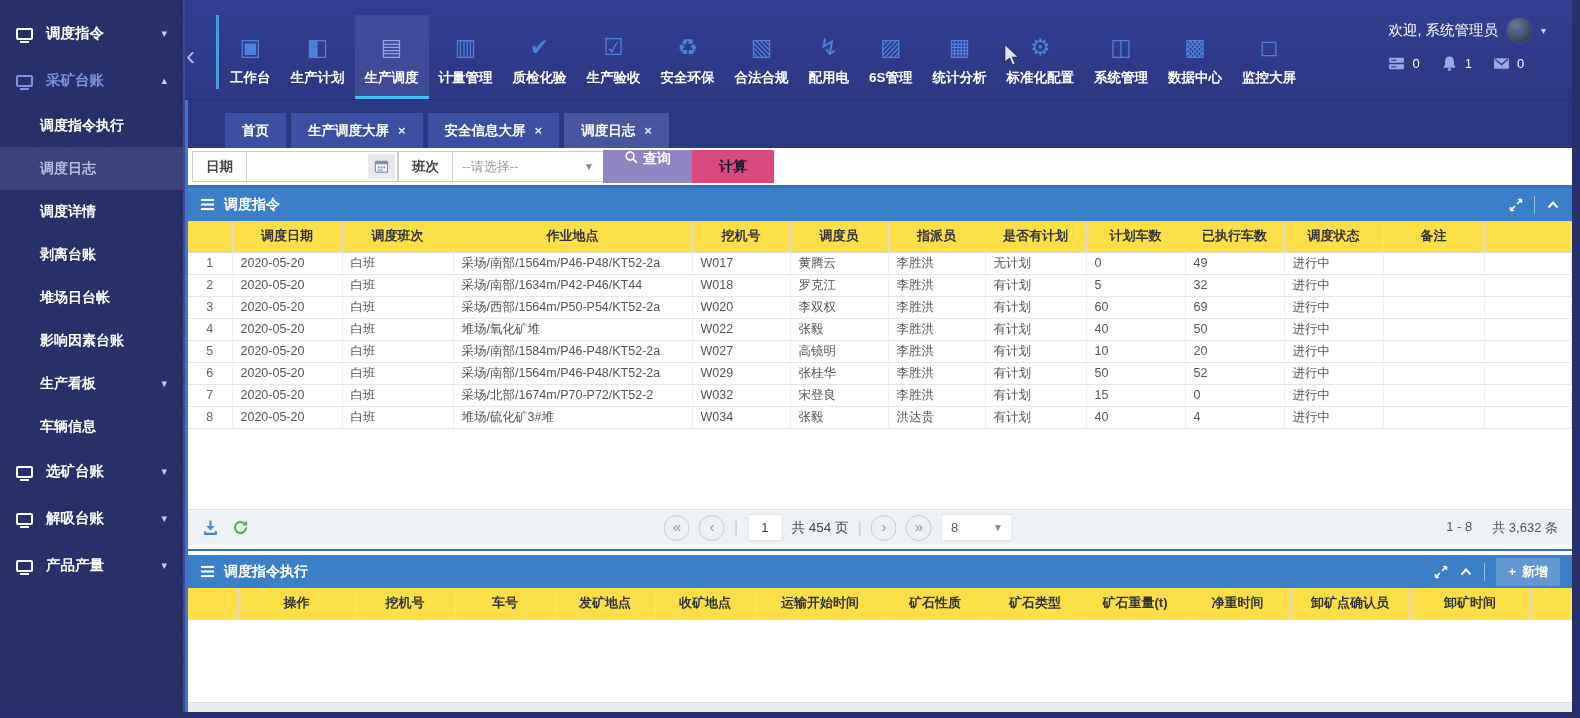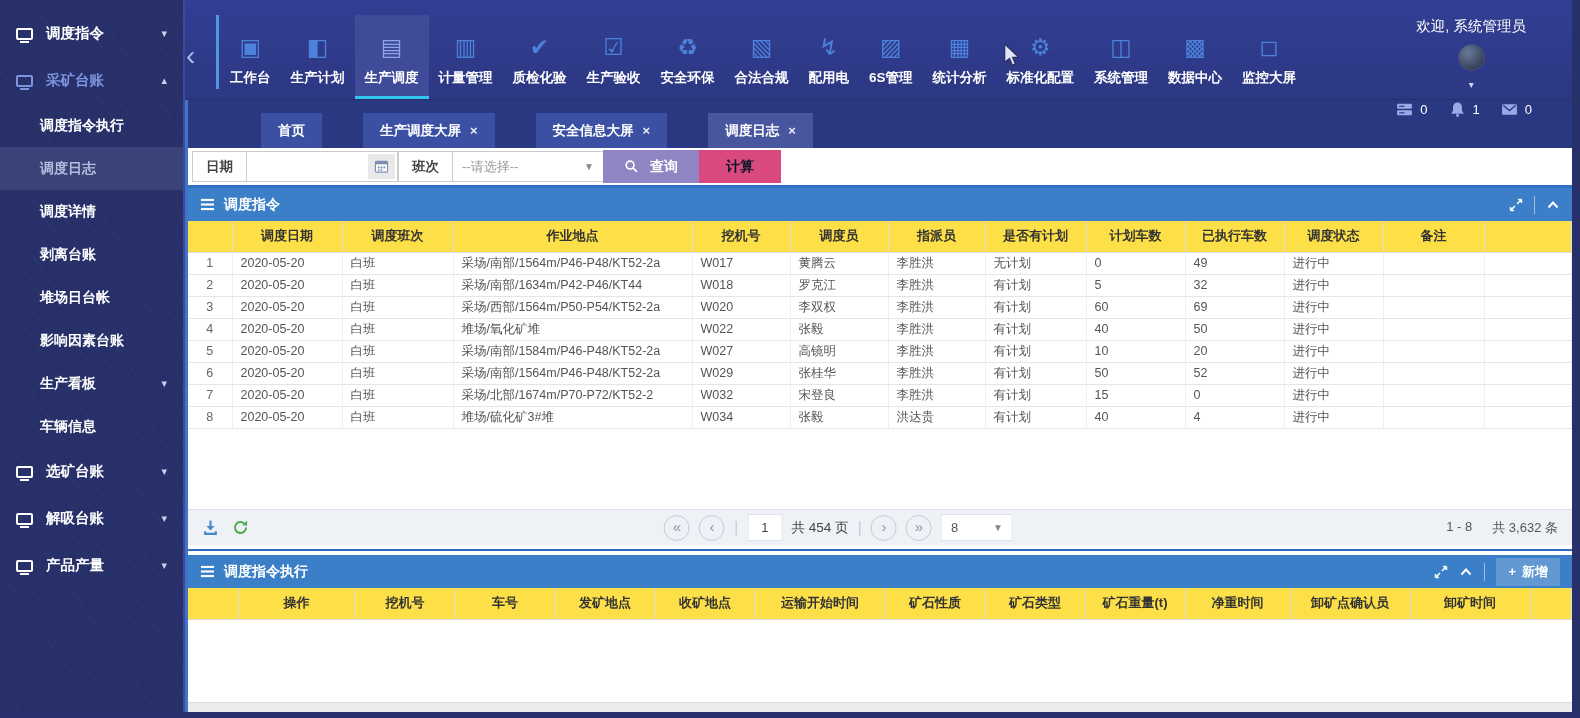--- a/index.html
+++ b/index.html
@@ -51,52 +51,52 @@
   .nav-accent { position:absolute; left:31px; top:15px; width:3px; height:74px; background:#4e9ae0; }
   .topnav { display:flex; margin-left:35px; align-items:stretch; padding-top:15px; }
   .nav-item { display:flex; flex-direction:column; align-items:center; justify-content:flex-end;
     gap:10px; padding:0 10px 12px; cursor:pointer; }
   .nav-item .nav-icon { font-size:23px; color:#4d82dc; line-height:1; }
   .nav-item .nav-label { color:#fff; font-size:13.5px; font-weight:bold; white-space:nowrap; }
   .nav-item.active { background:#3f4a99; border-bottom:3px solid #35c5f2; padding-bottom:9px; }
   .nav-item.active .nav-icon { color:#8fa3e8; }
 
   .user-area { margin-left:auto; margin-right:26px; padding-top:17px; color:#fff; }
-  .user-line1 { display:flex; align-items:center; gap:8px; font-size:14.5px; justify-content:flex-end;flex-direction:column; }
+  .user-line1 { display:flex; align-items:center; gap:8px; font-size:14.5px; justify-content:flex-end; }
   .avatar { width:27px; height:27px; border-radius:50%; flex:none; cursor:pointer;
     background:radial-gradient(circle at 35% 30%, #6a7a9a, #232c44); border:1px solid #44507a; }
   .user-caret { font-size:10px; color:#cfd8f2; cursor:pointer; }
   .user-line2 { display:flex; align-items:center; gap:7px; margin-top:11px; font-size:13px; }
   .badge-count { margin-right:14px; }
   .badge-icon { cursor:pointer; display:flex; }
 
   .mouse-cursor { position:absolute; left:818px; top:44px; }
 
   
   .tabband { height:48px; background:#2a3781; display:flex; align-items:flex-end; gap:5px;
     padding-left:37px; border-left:3px solid #3f74c8; }
   .tab { height:35px; background:#3c50a3; color:#fff; display:flex; align-items:center; gap:9px;
-    padding:12px 17px; font-size:13.5px; font-weight:bold; cursor:pointer;margin-left:36px; }
+    padding:12px 17px; font-size:13.5px; font-weight:bold; cursor:pointer; }
   .tab.active { background:#48559f; }
   .tab-close { font-size:13px; color:#e8ecfa; cursor:pointer; }
 
   
   .filterbar { height:40px; background:#fff; display:flex; align-items:center; padding-left:4px;
     border-left:3px solid #3f74c8; border-bottom:3px solid #2d70c4; }
   .f-label { border:1px solid #ccc; height:31px; line-height:29px; padding:0 13px; font-size:13.5px;
     color:#444; font-weight:bold; background:#fff; }
   .date-input { width:152px; height:31px; border:1px solid #ccc; margin-left:-1px; position:relative;
     display:flex; align-items:center; padding-left:8px; font-size:13px; color:#555; cursor:text; }
   .cal-btn { position:absolute; right:2px; top:2px; bottom:2px; width:27px; background:#e9e9e9;
     display:flex; align-items:center; justify-content:center; cursor:pointer; }
   .select { width:152px; height:31px; border:1px solid #ccc; margin-left:-1px; display:flex;
     align-items:center; justify-content:space-between; padding:0 9px; color:#999; font-size:13px; cursor:pointer; }
   .sel-caret { color:#888; font-size:10px; }
   .btn-query { margin-left:-1px; height:33px; background:#9184c2; color:#fff; border:none;
-    padding:0 21px; font-size:14px; font-weight:bold; display:flex; align-items:center; gap:11px; cursor:pointer; }
+    padding:0 21px; font-size:14px; font-weight:bold; display:flex; align-items:flex-start; gap:4px; cursor:pointer; }
   .btn-calc { height:33px; background:#d9487e; color:#0f172a; border:none; padding:0 27px;
     font-size:14px; font-weight:bold; cursor:pointer; }
 
   
   .content { flex:1; background:#fff; display:flex; flex-direction:column; overflow:hidden;
     border-left:3px solid #3f74c8; }
   .panel-header { height:33px; background:#3a7fc7; display:flex; align-items:center;
     padding:0 12px; color:#fff; flex:none; }
   .panel-title { font-size:14px; font-weight:bold; margin-left:9px; }
   .panel-tools { margin-left:auto; display:flex; align-items:center; gap:11px; }

